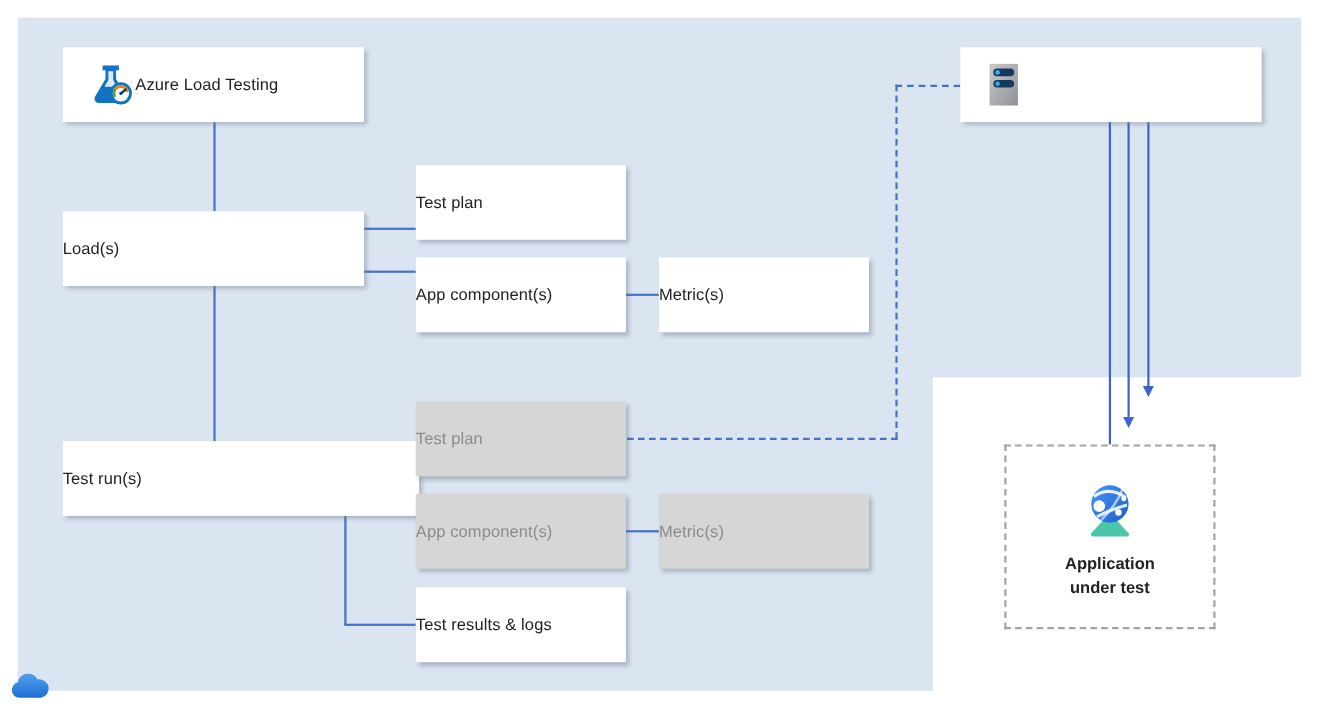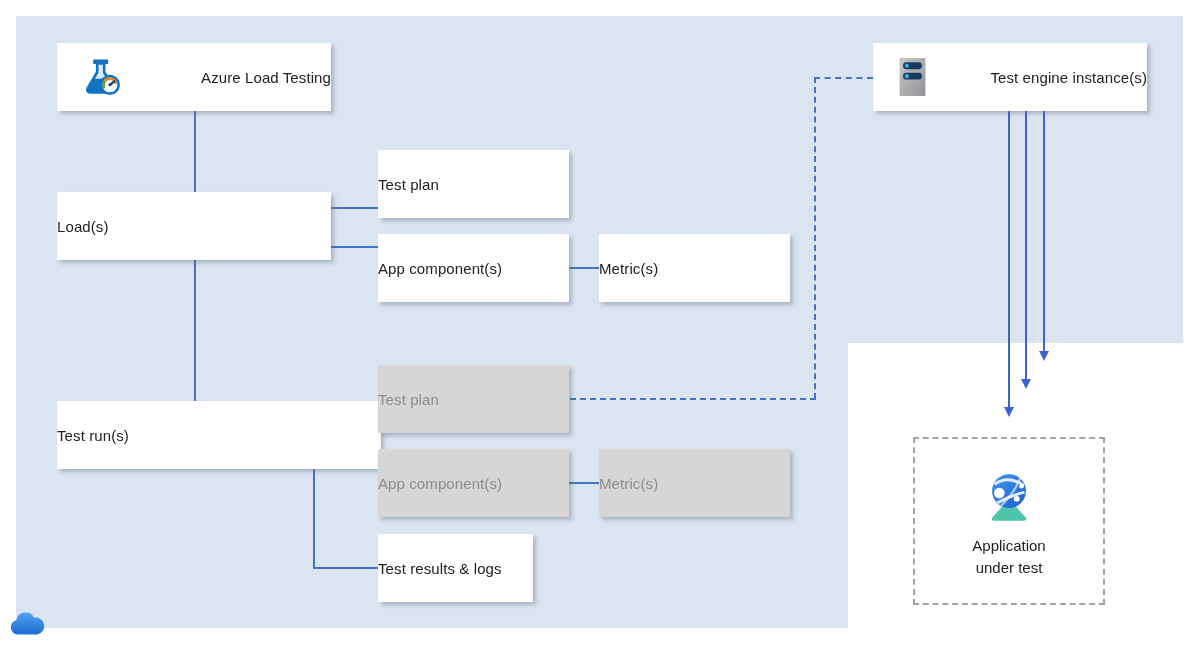--- a/index.html
+++ b/index.html
@@ -18,36 +18,37 @@
     background:#ffffff;
   }
   .node {
     position:absolute; background:#ffffff;
     box-shadow:3px 3px 4px rgba(100,110,125,0.40);
     display:flex; align-items:center; 
     font-size:15px; color:#222222; letter-spacing:0.1px;
   }
   .node.gray { background:#d6d6d6; color:#8c8c8c; }
   .node.icon-node { justify-content:flex-start; padding-left:24px; box-sizing:border-box; }
-  .node.icon-node .lbl { flex:1; text-align:right; }
+  .node.icon-node .lbl { flex:1; text-align:left; }
   .hline { position:absolute; height:2px; background:#4472c4; }
   .vline { position:absolute; width:2px; background:#4472c4; }
   .dash-h { position:absolute; height:0; border-top:2px dashed #4472c4; }
   .dash-v { position:absolute; width:0; border-left:2px dashed #4472c4; }
   .arrow-line { position:absolute; width:2px; background:#3d64cc; }
   .arrow-head {
     position:absolute; width:0; height:0;
     border-left:5px solid transparent; border-right:5px solid transparent;
     border-top:10px solid #3d64cc;
   }
   .dashed-box {
-    position:absolute; left:913px; top:437px; width:192px; height:168px;
+    position:absolute; left:913px; top:404px; width:192px; height:168px;
     border:2px dashed #a3a3a3; background:#ffffff; box-sizing:border-box;
     display:flex; flex-direction:column; align-items:center; justify-content:center;
     gap:10px;
+    font-weight:bold;
   }
   .dashed-box .lbl {
     font-size:15px; color:#222222; text-align:center; width:110px; line-height:1.45;
   }
   .icon-abs { position:absolute; }
 </style>
 </head>
 <body>
 
 <div class="canvas">
@@ -115,39 +116,38 @@
   </div>
 
   <div class="node gray" style="left:378px;top:449px;width:191px;height:68px">
     <span>App component(s)</span>
   </div>
 
   <div class="node gray" style="left:599px;top:449px;width:191px;height:68px">
     <span>Metric(s)</span>
   </div>
 
-  <div class="node" style="left:378px;top:534px;width:155px;height:68px">
+  <div class="node" style="left:378px;top:534px;width:191px;height:68px">
     <span>Test results &amp; logs</span>
   </div>
 
   <div class="node icon-node" style="left:873px;top:43px;width:274px;height:68px">
     <svg width="31" height="44" viewBox="0 0 36 48">
       <defs>
         <linearGradient id="gsrv" x1="0" y1="0" x2="1" y2="1">
           <stop offset="0" stop-color="#c9c9c9"></stop>
             <stop offset="1" stop-color="#8f9296"></stop>
         </linearGradient>
       </defs>
       <rect x="3" y="2" width="30" height="44" fill="url(#gsrv)"></rect>
       <rect x="7" y="7" width="22" height="8" rx="4" fill="#16395f"></rect>
       <circle cx="11.5" cy="11" r="2.4" fill="#35b3e8"></circle>
       <rect x="7" y="19" width="22" height="8" rx="4" fill="#16395f"></rect>
       <circle cx="11.5" cy="23" r="2.4" fill="#35b3e8"></circle>
     </svg>
-    <span class="lbl">Test engine instance(s)</span>
   </div>
 
   <div class="dashed-box">
     <svg width="62" height="62" viewBox="0 0 64 64">
       <defs>
         <linearGradient id="gglobe" x1="0" y1="0" x2="1" y2="1">
           <stop offset="0" stop-color="#4595f2"></stop>
             <stop offset="1" stop-color="#1c5ecf"></stop>
         </linearGradient>
       </defs>

